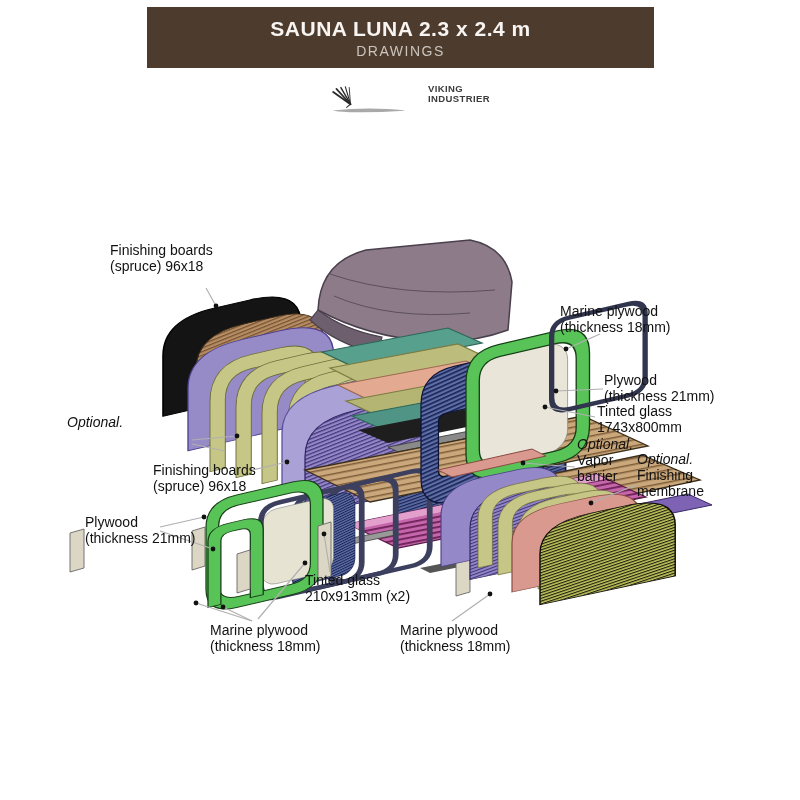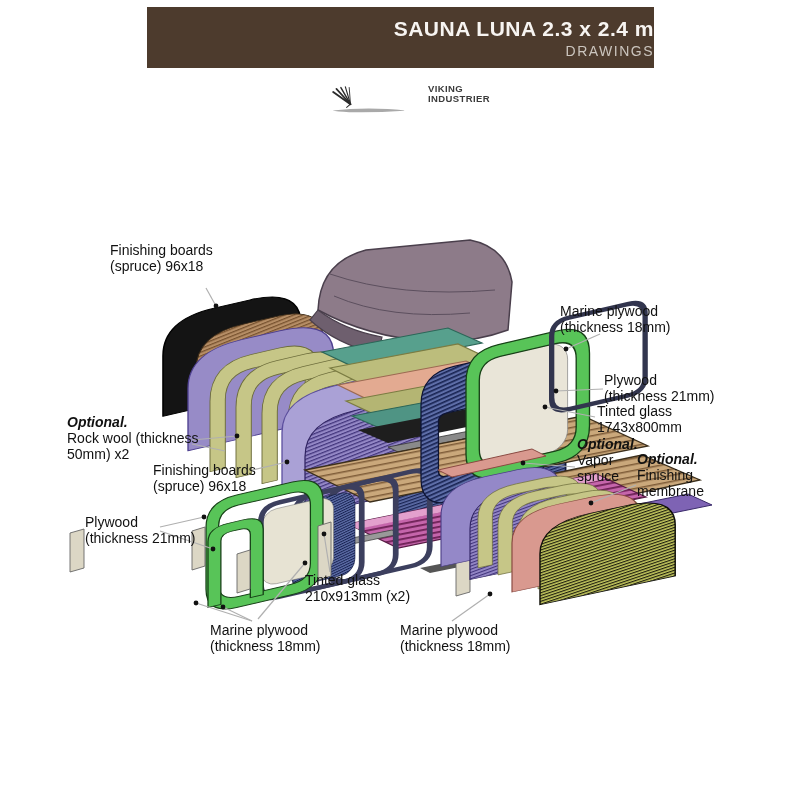--- a/index.html
+++ b/index.html
@@ -1,30 +1,30 @@
 <!DOCTYPE html>
 <html><head>
 <meta charset="utf-8">
 <style>
   html,body{margin:0;padding:0;background:#ffffff;}
   .page{position:relative;width:800px;height:800px;background:#fff;overflow:hidden;
         font-family:"Liberation Sans", sans-serif;}
   .title-bar{position:absolute;left:147px;top:7px;width:507px;height:61px;
              background:#4d3b2d;color:#fff;text-align:center;
-             display:flex;flex-direction:column;justify-content:center;gap:2px;align-items:flex-end;}
+             display:flex;flex-direction:column;justify-content:center;gap:2px;}
   .title-bar .t1{font-size:21px;font-weight:bold;color:#f7f4f1;letter-spacing:.5px;}
   .title-bar .t2{font-size:14px;font-weight:normal;color:#cbc5be;letter-spacing:1.5px;}
   .logo{position:absolute;left:330px;top:78px;width:160px;height:48px;display:flex;align-items:flex-start;}
   .logo svg{display:block;}
   .logo-text{margin-left:16px;margin-top:6px;line-height:10px;}
   .logo-text span{display:block;font-size:9.5px;font-weight:bold;color:#3b3b3b;letter-spacing:.4px;}
   .diagram{position:absolute;inset:0;padding-left:41px;}
   .diagram > svg{position:absolute;left:0;top:0;}
   .lbl{position:absolute;font-size:14px;line-height:16px;color:#111;}
-  .lbl .opt{display:block;font-style:italic;font-weight:bold;}
+  .lbl .opt{display:block;font-style:italic;}
   .lbl .txt{display:block;white-space:pre-line;}
 </style>
 </head>
 <body>
 
 <div class="page">
 
   <header class="title-bar">
     <div class="t1">SAUNA LUNA 2.3 x 2.4 m</div>
     <div class="t2">DRAWINGS</div>
@@ -212,31 +212,29 @@
       <span class="txt">Plywood
 (thickness 21mm)</span>
       </div>
     <div class="lbl" style="left:597px;top:403px">
       <span class="txt">Tinted glass
 1743x800mm</span>
       </div>
     <div class="lbl" style="left:577px;top:436px">
       <span class="opt">Optional.</span>
       <span class="txt">Vapor
-spruce</span>
+barrier</span>
       </div>
     <div class="lbl" style="left:637px;top:451px">
       <span class="opt">Optional.</span>
       <span class="txt">Finishing
 membrane</span>
       </div>
     <div class="lbl" style="left:67px;top:414px">
       <span class="opt">Optional.</span>
-      <span class="txt">Rock wool (thickness
-50mm) x2</span>
       </div>
     <div class="lbl" style="left:153px;top:462px">
       <span class="txt">Finishing boards
 (spruce) 96x18</span>
       </div>
     <div class="lbl" style="left:85px;top:514px">
       <span class="txt">Plywood
 (thickness 21mm)</span>
       </div>
     <div class="lbl" style="left:305px;top:572px">

